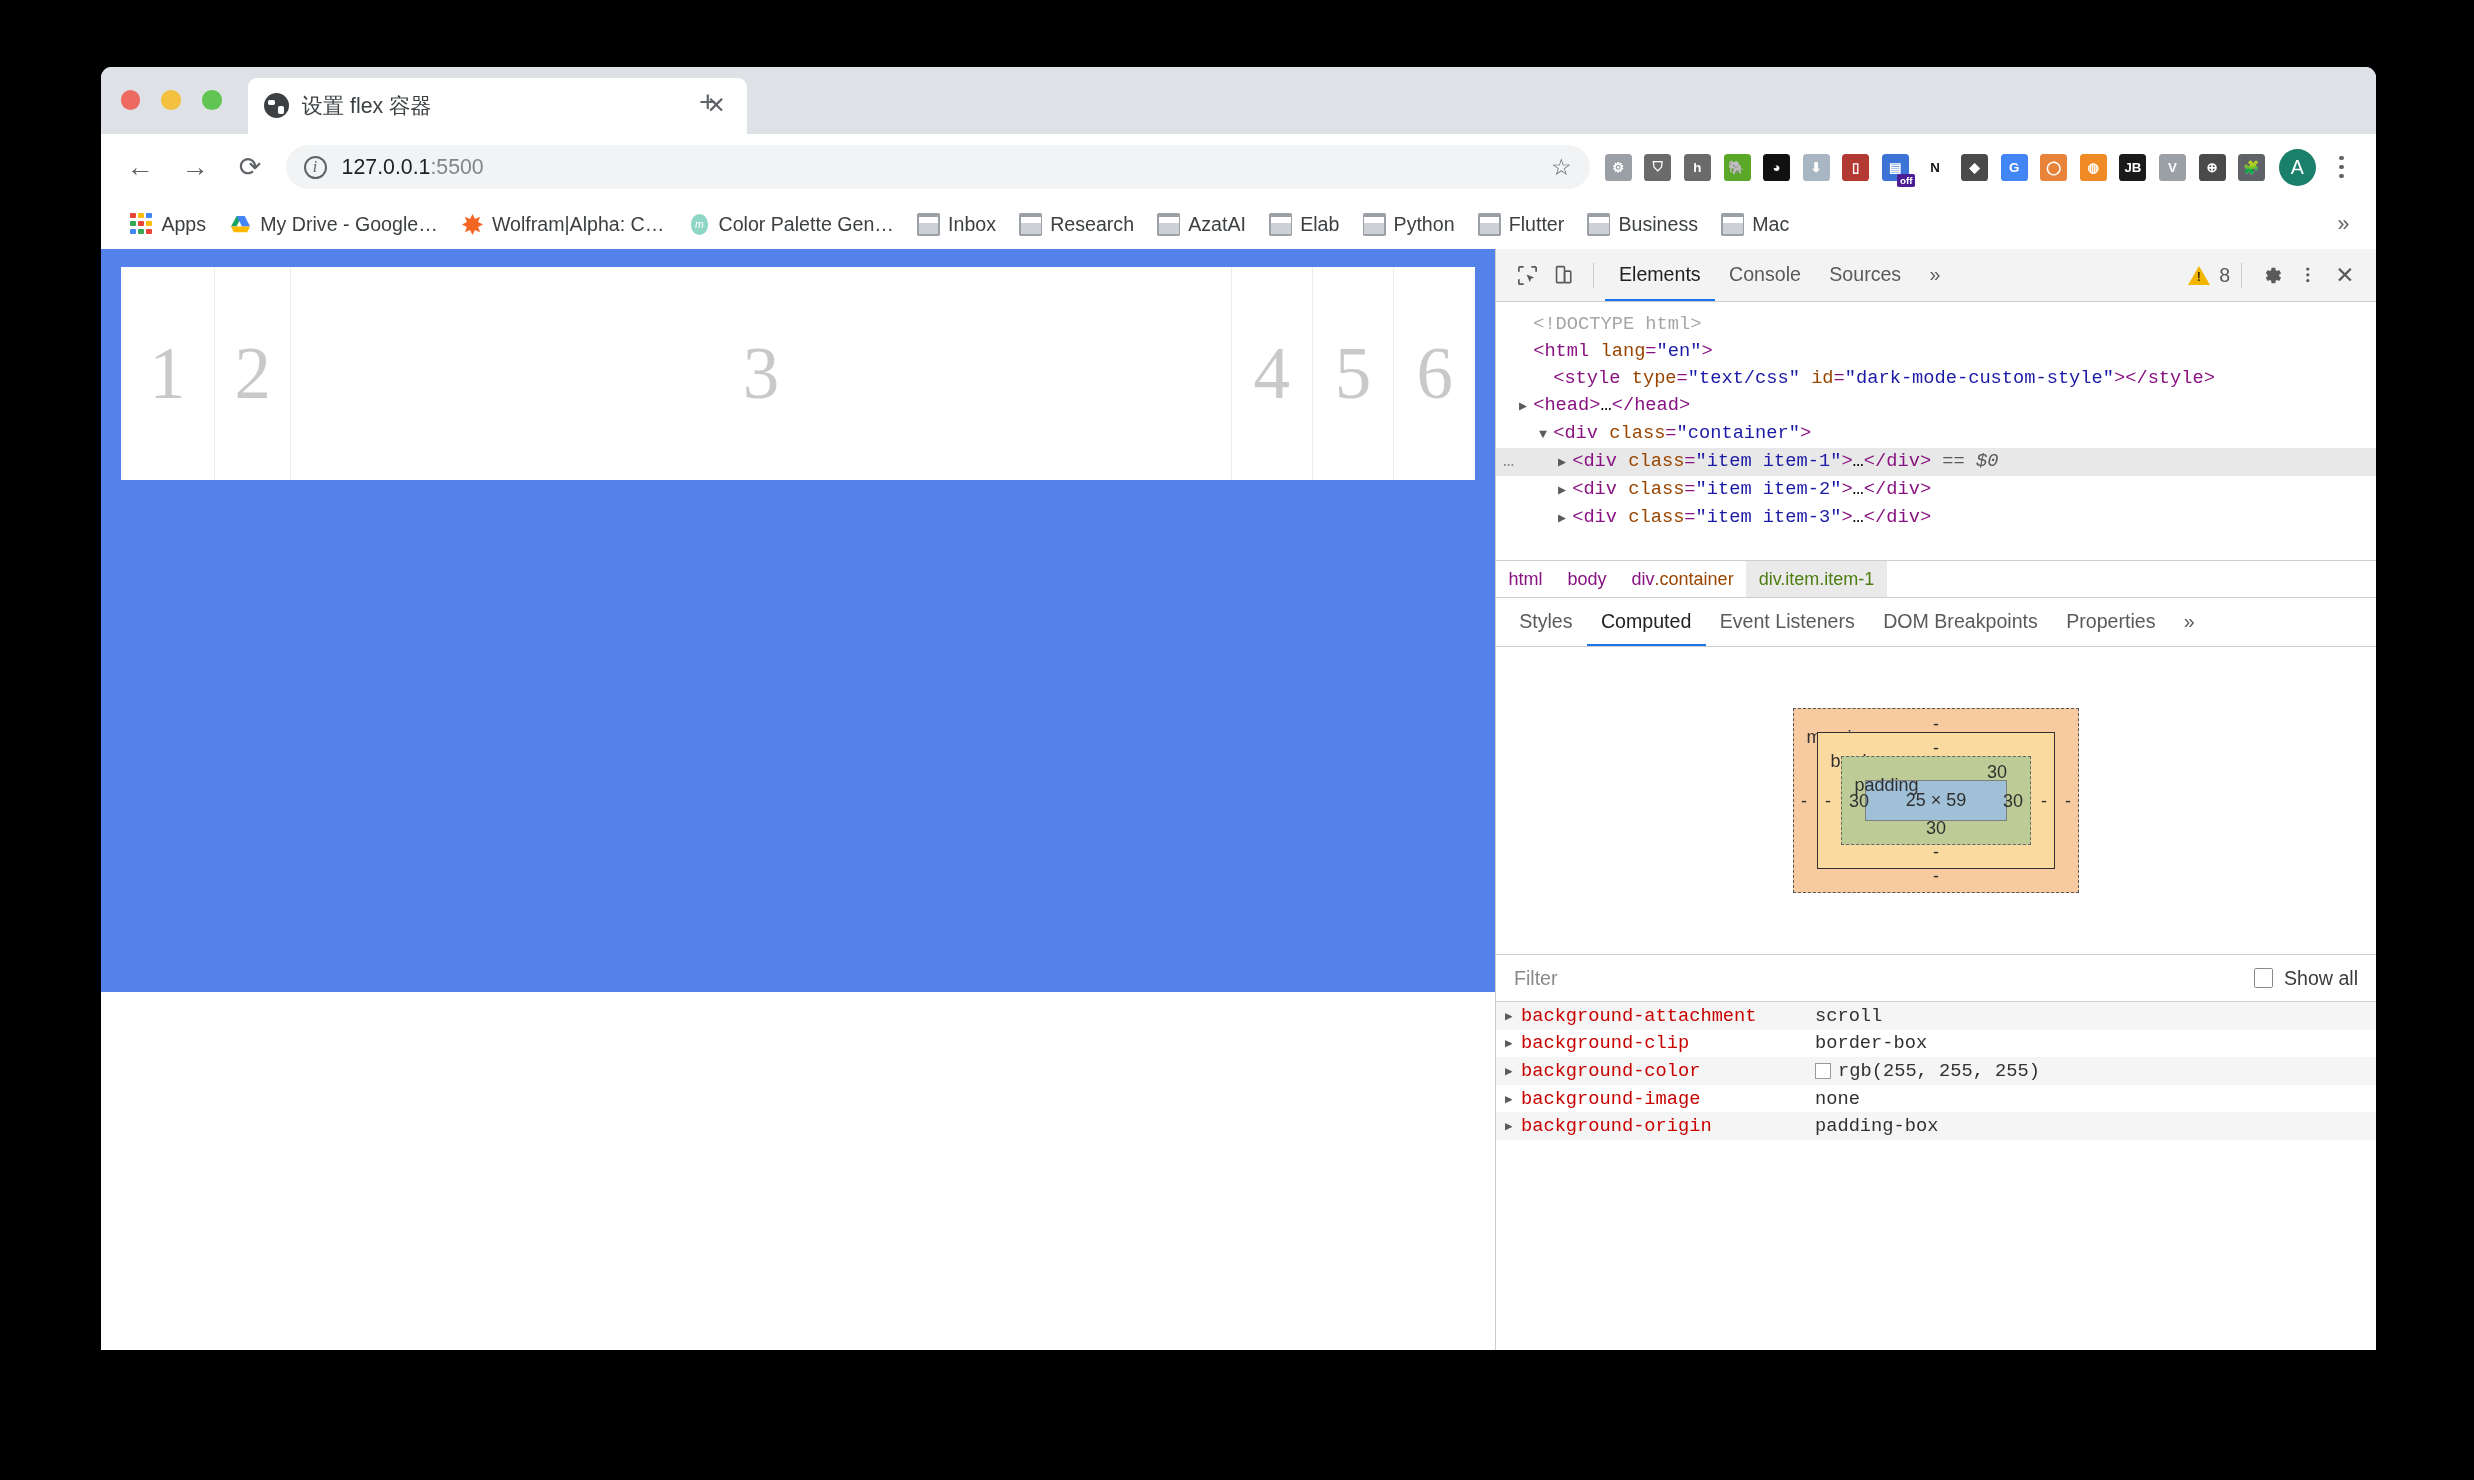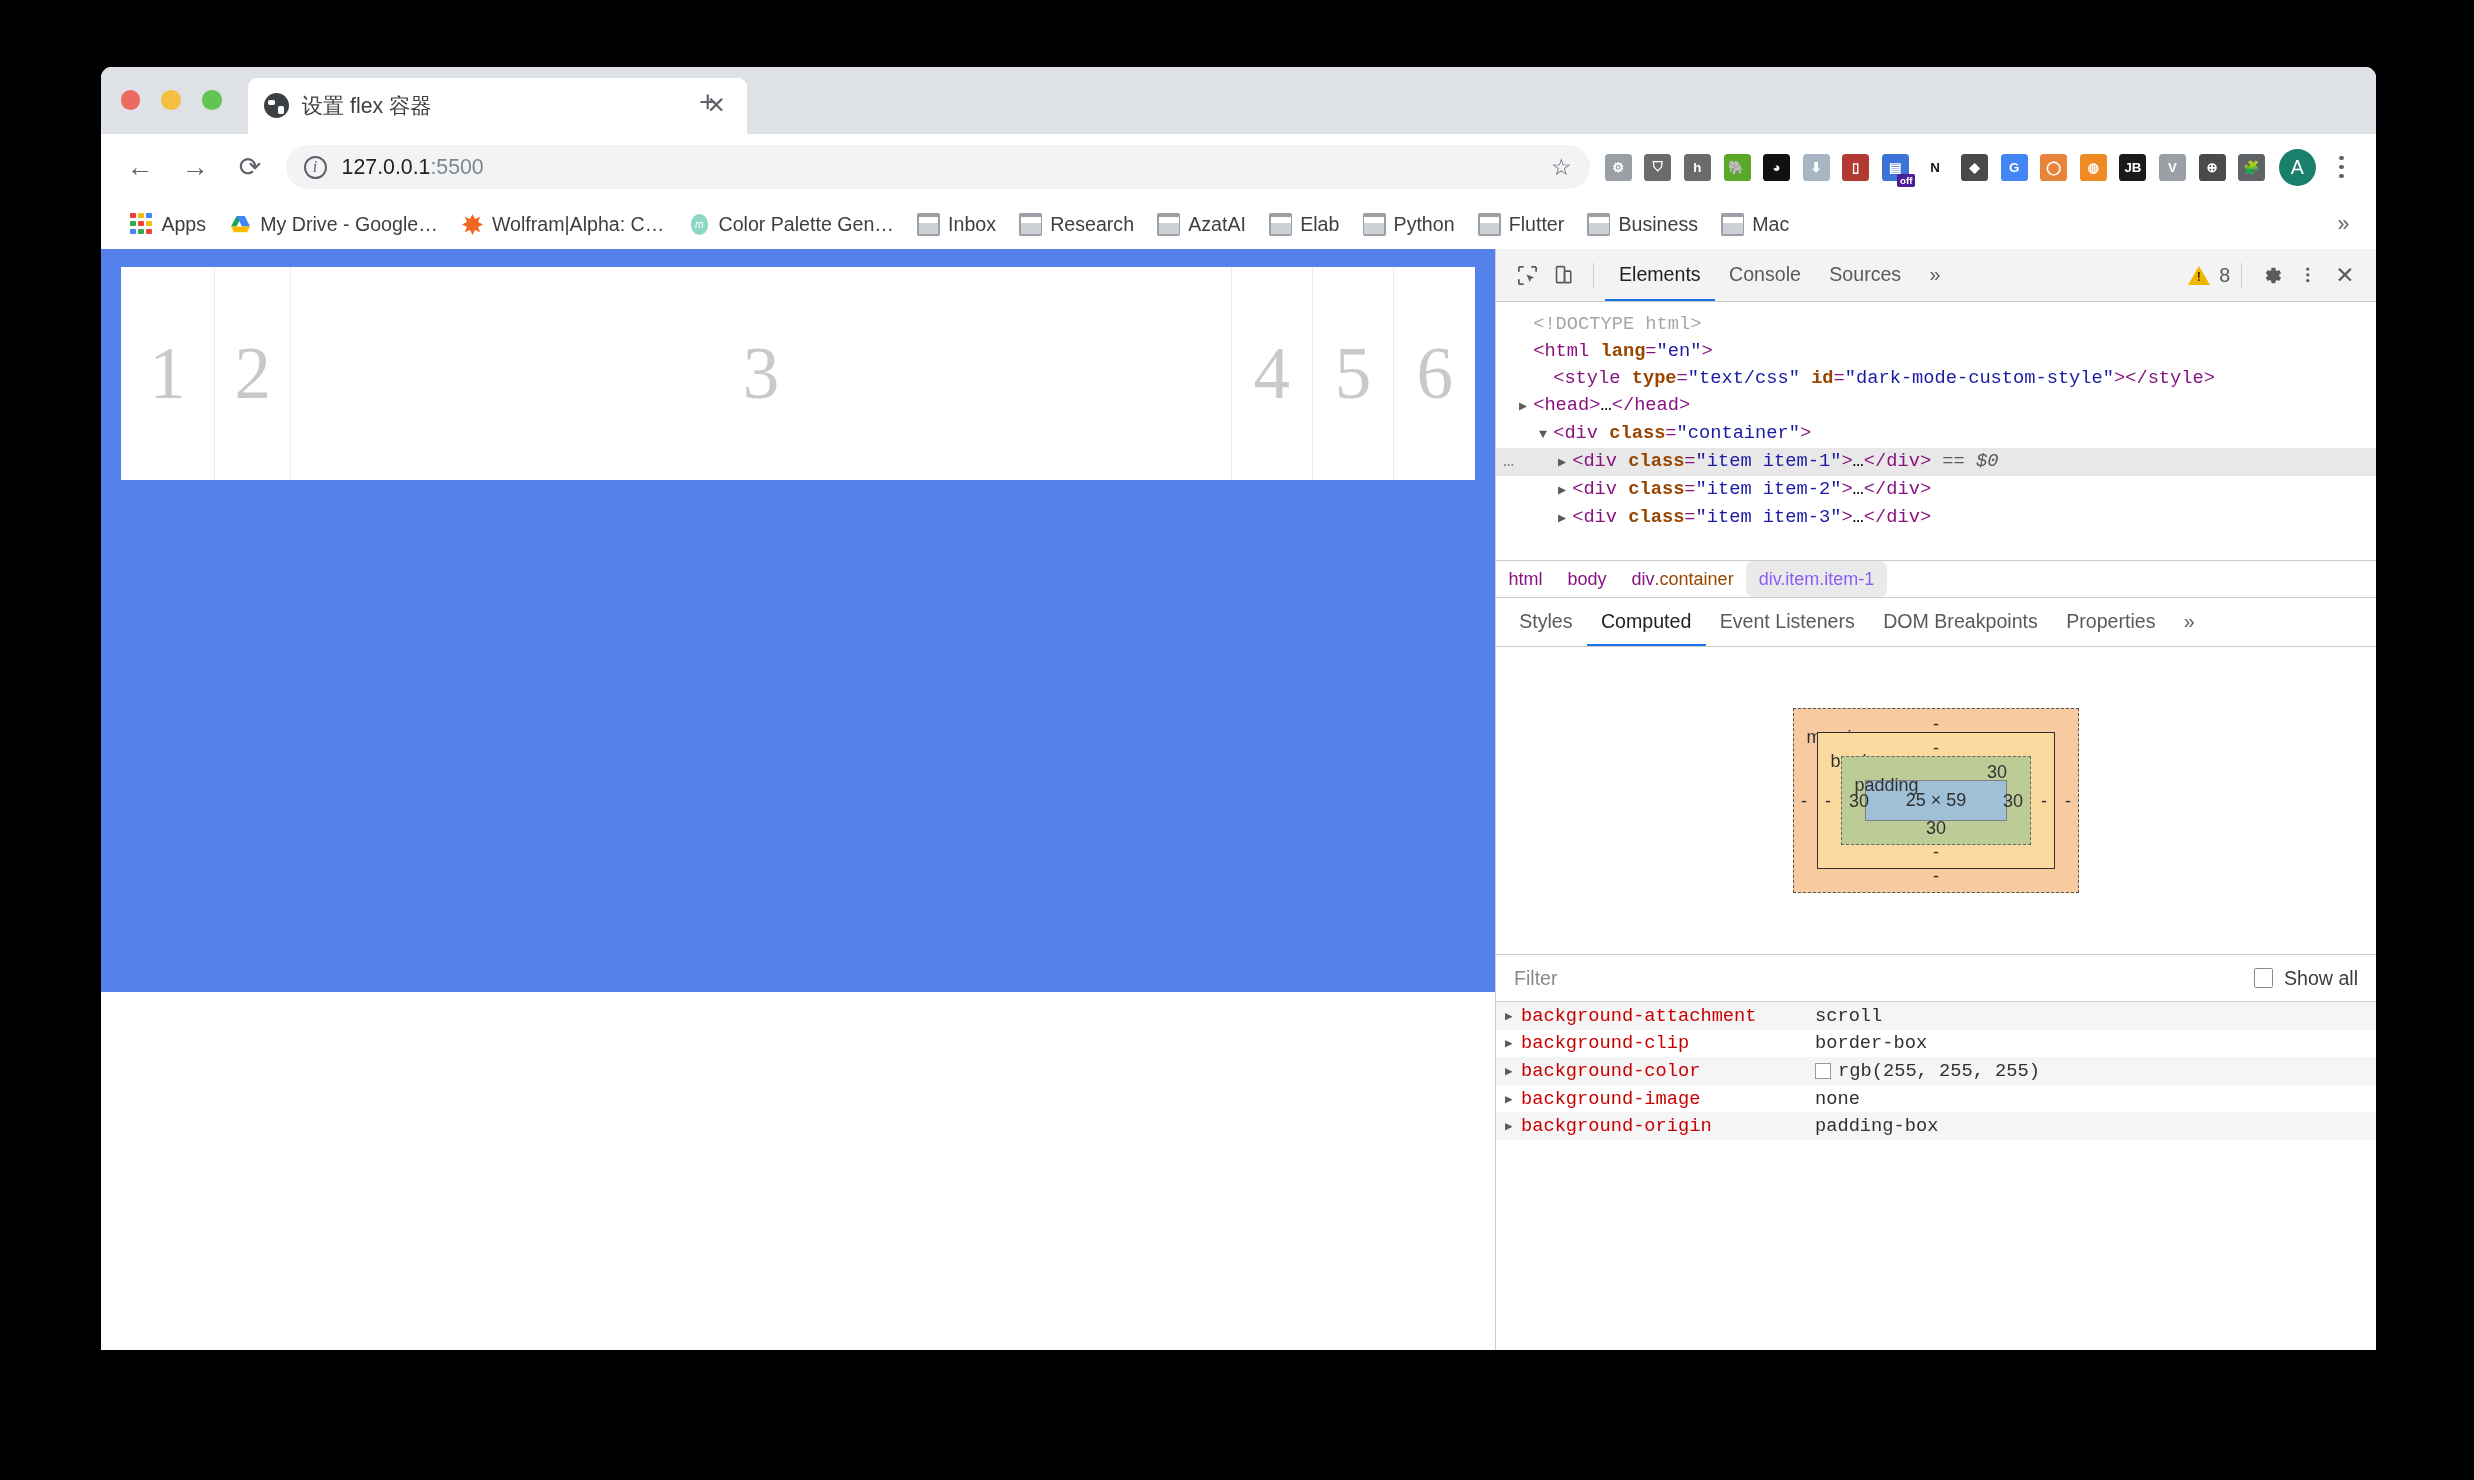--- a/index.html
+++ b/index.html
@@ -183,33 +183,33 @@
   #dom-tree {
     flex: none; height: 258px; overflow: hidden;
     font-family: "Liberation Mono", monospace; font-size: 18.7px;
     padding: 9px 0 0; line-height: 27px; background: #fff;
   }
   .node { white-space: nowrap; padding-left: 23px; position: relative; }
   .node.sel { background: #e8e8e8; }
   .node .dots { position: absolute; left: 7.1px; color: #888; }
   .arrow { display: inline-block; width: 14.2px; color: #5a5a5a; font-size: 13.3px; }
   .tagname { color: #881280; }
-  .attrname { color: #994500; font-weight: bold; }
+  .attrname { color: #994500; }
   .attrval { color: #1a1aa6; }
   .punct { color: #881280; }
   .doctype { color: #a5a5a5; }
   .eq0 { color: #5a5a5a; font-style: italic; }
 
   
   #crumbs {
     height: 37px; border-top: 0.9px solid #cdcdcd; background: #fff;
     display: flex; align-items: center; font-size: 18px; flex: none;
   }
   .crumb { padding: 0 12.5px; height: 100%; display: flex; align-items: center; cursor: pointer; }
-  .crumb.sel { background: #eaeaea; color: #8b5cf6; border-radius: 7px; }
+  .crumb.sel { background: #eaeaea; color: #4d7c0f; }
   .crumb .t { color: #881280; }
   .crumb .c { color: #994500; }
 
   
   #side-tabs {
     height: 50px; border-top: 0.9px solid #cdcdcd; border-bottom: 0.9px solid #cdcdcd;
     background: #fff; display: flex; align-items: center; padding: 0 9px; flex: none;
   }
   .side-tab {
     font-size: 19.6px; color: #5a5a5a; padding: 12.5px 14.2px 10.7px;

